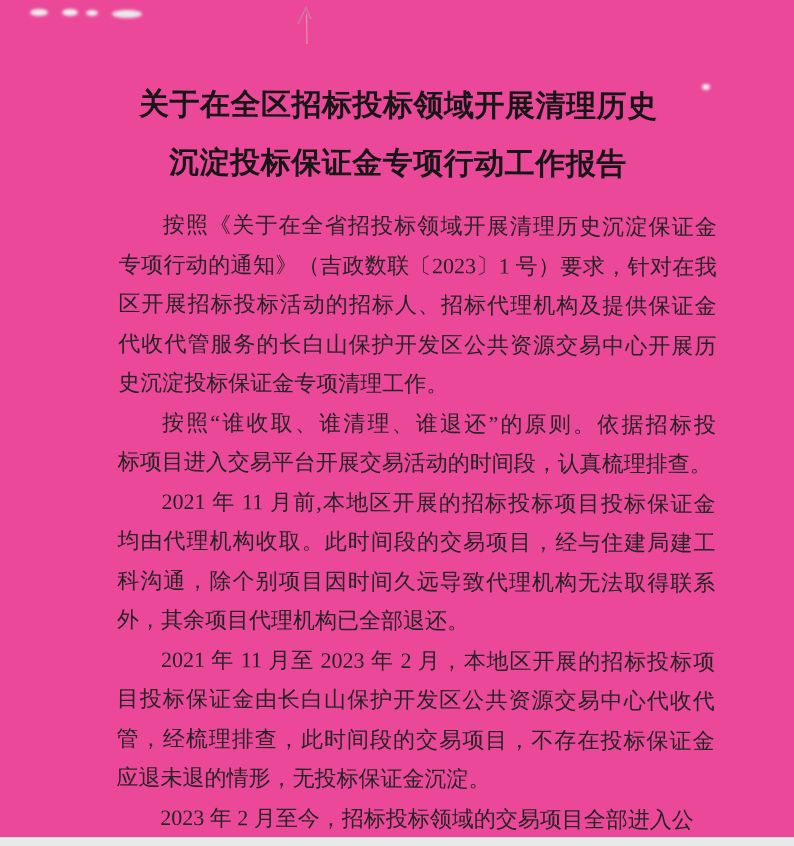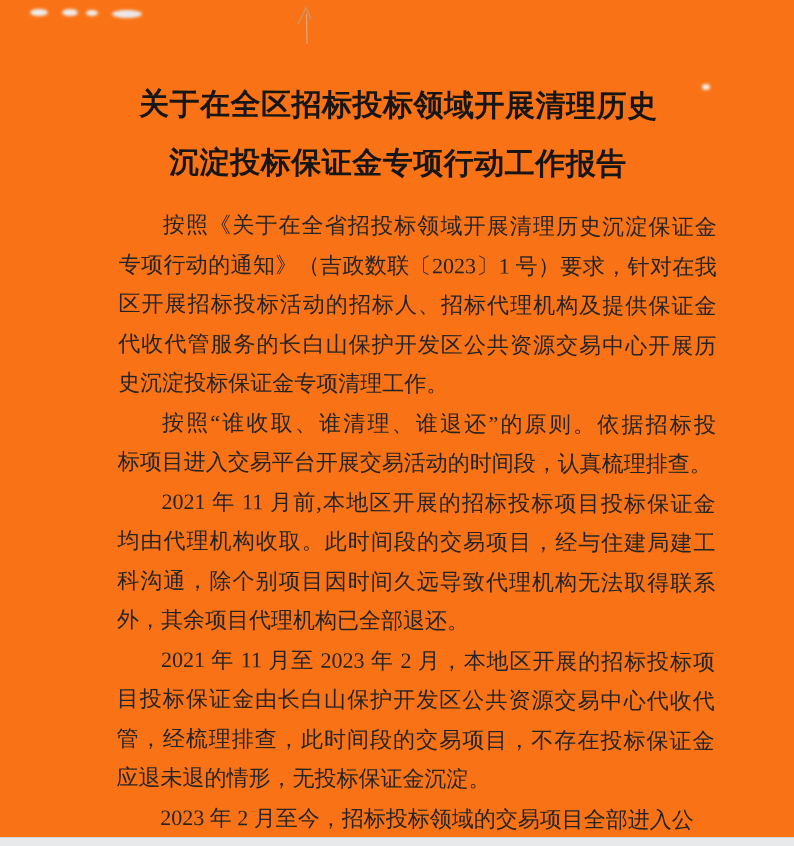--- a/index.html
+++ b/index.html
@@ -4,21 +4,21 @@
 <style>
   html, body {
     margin: 0;
     padding: 0;
     background: #ffffff;
   }
   .page {
     position: relative;
     width: 794px;
     height: 846px;
-    background: #f97316;
+    background: #ec4899;
     overflow: hidden;
     font-family: "Liberation Serif", "DejaVu Serif", serif;
     color: #1f1f1f;
   }
   .content {
     position: absolute;
     inset: 0;
     transform: rotate(0.25deg);
     transform-origin: 50% 50%;
   }

